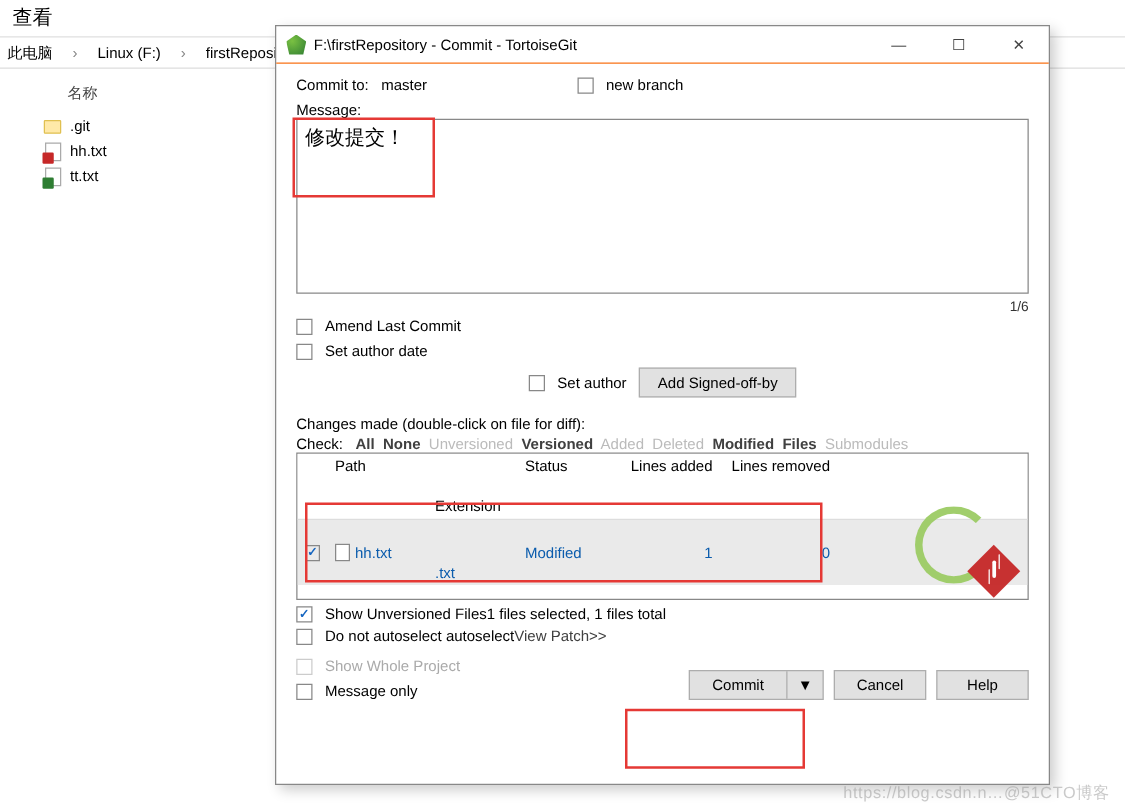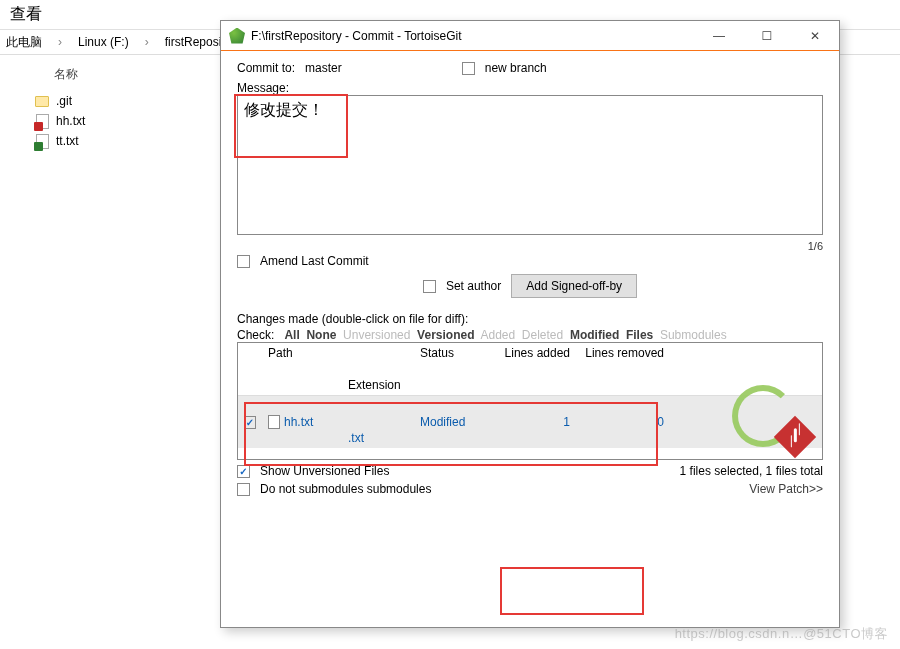--- a/index.html
+++ b/index.html
@@ -41,21 +41,21 @@
 .col-ext { width: 72px; margin-top: 32px; }
 .col-stat { width: 76px; }
 .col-add { width: 86px; text-align: right; }
 .col-rem { width: 94px; text-align: right; }
 .table-row { display: flex; align-items: center; background: #eaeaea; }
 .table-row .blue { color: #0b5cad; }
 .watermark { position: absolute; right: 8px; bottom: 6px; opacity: .95; }
 .wm-c { width: 62px; height: 62px; border: 6px solid #9ccc65; border-right-color: transparent; border-radius: 50%; position: absolute; right: 20px; bottom: 6px; }
 .wm-diamond { width: 30px; height: 30px; background: #c62828; transform: rotate(45deg); position: absolute; right: 4px; bottom: 1px; display:flex;align-items:center;justify-content:center; }
 .wm-diamond::after { content: ""; width: 3px; height: 14px; background: #fff; transform: rotate(-45deg) translateY(-2px); border-radius: 2px; box-shadow: -4px 6px 0 -1px #fff, 4px -6px 0 -1px #fff; }
-.status-line { display: flex; justify-content: space-between; align-items: center; margin-top: 4px; }
+.status-line { display: flex; align-items: center; margin-top: 4px; }
 .link-blue { color: #404040; }
 .bottom-area { display: flex; justify-content: space-between; align-items: flex-end; margin-top: 10px; }
 .left-options { display: flex; flex-direction: column; gap: 6px; }
 .disabled-text { color: #aaa; }
 .commit-btn-group { display: flex; border: 1px solid #adadad; background: #e1e1e1; }
 .commit-btn-group button { border: none; background: transparent; padding: 4px 18px; }
 .commit-btn-group .caret { border-left: 1px solid #adadad; padding: 4px 8px; }
 .red-rect { position: absolute; border: 2px solid #e53935; pointer-events: none; }
 .r1 { left: 234px; top: 94px; width: 114px; height: 64px; }
 .r2 { left: 244px; top: 402px; width: 414px; height: 64px; }
@@ -116,20 +116,24 @@
       <span class="chk"></span>
       <span>new branch</span>
     </div>
     <div>Message:</div>
     <textarea class="msg-area" style="">修改提交！</textarea>
     <div class="right-note">1/6</div>
     <div class="row">
         <span class="chk"></span>
         <span>Amend Last Commit</span>
       </div>
+    <div class="row">
+        <span class="chk"></span>
+        <span>Set author date</span>
+      </div>
     <div class="row" style="justify-content: center;">
       <span style="display:flex;align-items:center;gap:10px;">
         <span class="chk"></span>
         <span>Set author</span>
       </span>
       <button class="btn">Add Signed-off-by</button>
     </div>
 
     <div class="group-label" style="margin-top:14px;">Changes made (double-click on file for diff):</div>
     <div class="filter-row">
@@ -176,24 +180,44 @@
     <div class="status-line">
       <span style="display:flex;align-items:center;gap:10px;">
         <span class="chk checked"></span>
         <span>Show Unversioned Files</span>
       </span>
       <span>1 files selected, 1 files total</span>
     </div>
     <div class="status-line">
       <span style="display:flex;align-items:center;gap:10px;">
         <span class="chk"></span>
-        <span>Do not submodules submodules</span>
+        <span>Do not autoselect autoselect</span>
       </span>
       <span class="link-blue">View Patch&gt;&gt;</span>
     </div>
 
+    <div class="bottom-area">
+      <div class="left-options">
+        <span style="display:flex;align-items:center;gap:10px;">
+          <span class="chk" style="border-color:#ccc;"></span>
+          <span class="disabled-text">Show Whole Project</span>
+        </span>
+        <span style="display:flex;align-items:center;gap:10px;">
+          <span class="chk"></span>
+          <span>Message only</span>
+        </span>
+      </div>
+      <div style="display:flex;gap:8px;align-items:center;">
+        <div class="commit-btn-group">
+          <button>Commit</button>
+          <div class="caret">▼</div>
+        </div>
+        <button class="btn">Cancel</button>
+        <button class="btn">Help</button>
+      </div>
+    </div>
   </div>
 </div>
 
 <div class="red-rect r1"></div>
 <div class="red-rect r2"></div>
 <div class="red-rect r3"></div>
 <div class="blog-watermark">https://blog.csdn.n…@51CTO博客</div>
 
 </body></html>

